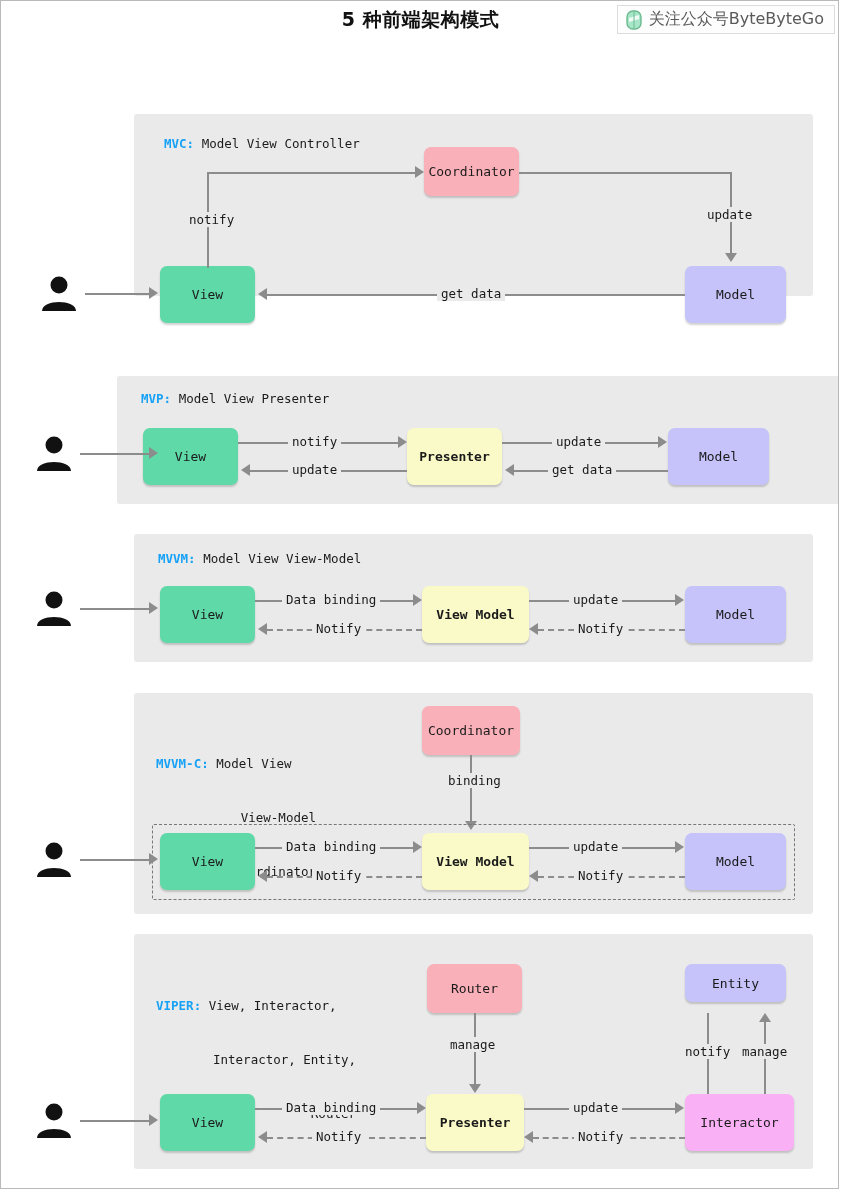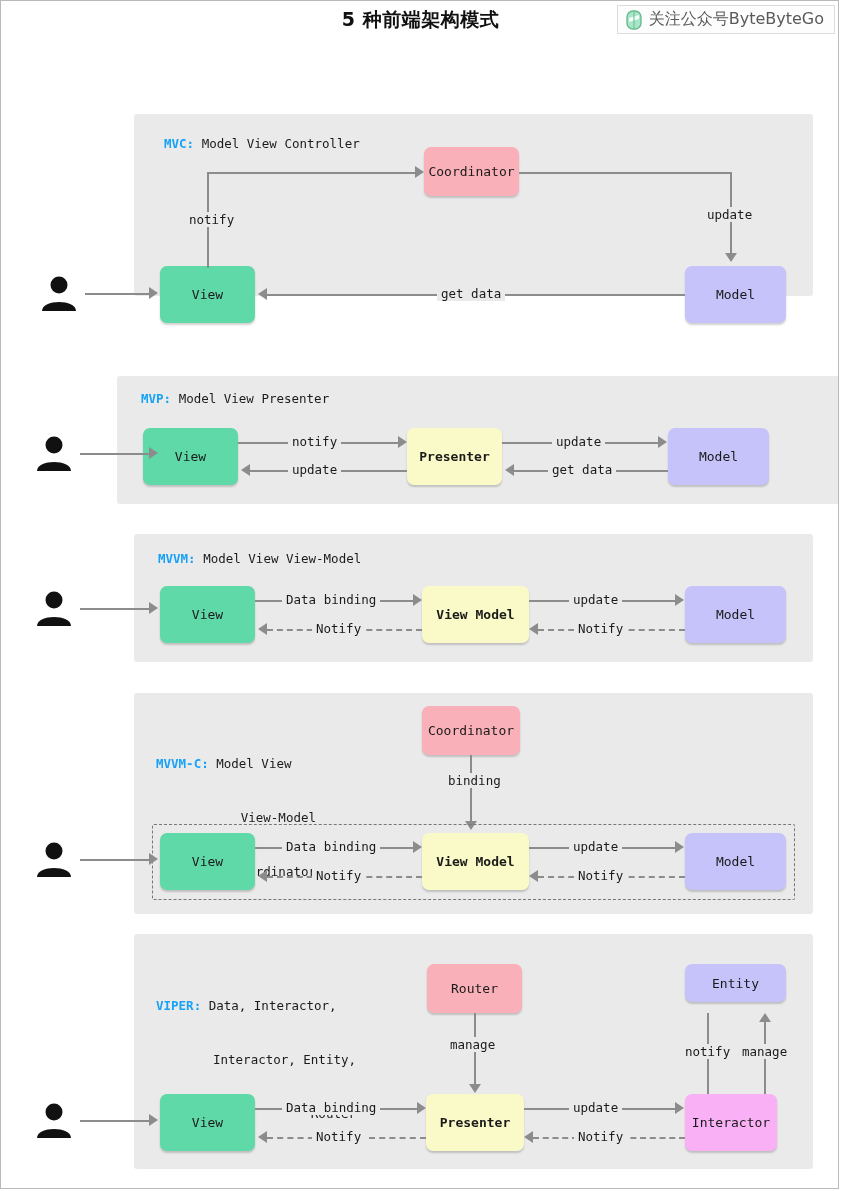--- a/index.html
+++ b/index.html
@@ -349,21 +349,21 @@
 
   <svg class="user-icon" viewBox="0 0 40 40" style="left:33px; top:838px;">
     <circle cx="20" cy="12" r="8.5" fill="#111"></circle>
     <path d="M3 38 C3 26 37 26 37 38 Z" fill="#111"></path>
   </svg>
   <div class="edge h" style="left:79px; top:858px; width:71px;"></div>
   <div class="arrow right" style="left:148px; top:852px;"></div>
 
   <div class="panel" style="left:133px; top:933px; width:679px; height:235px;">
     <div class="panel-label ml" style="left:22px; top:27px; width:200px;">
-      <div class="l1"><span class="tag">VIPER:</span> <span>Data, Interactor,</span></div>
+      <div class="l1"><span class="tag">VIPER:</span> <span>View, Interactor,</span></div>
       <div>Interactor, Entity,</div>
       <div>Router</div>
     </div>
 
     <div class="node n-ctrl" style="left:293px; top:30px; width:95px; height:49px;">
         <span>Router</span>
       </div>
     <div class="node n-model" style="left:551px; top:30px; width:101px; height:38px;">
         <span>Entity</span>
       </div>
@@ -379,21 +379,21 @@
     <div class="edge v" style="left:630px; top:88px; height:85px;"></div>
     <div class="arrow up" style="left:625px; top:79px;"></div>
     <div class="edge-label" style="left:604px; top:110px;">manage</div>
 
     <div class="node n-view" style="left:26px; top:160px; width:95px; height:57px;">
         <span>View</span>
       </div>
     <div class="node n-yellow" style="left:292px; top:160px; width:98px; height:57px;">
         <span>Presenter</span>
       </div>
-    <div class="node n-magenta" style="left:551px; top:160px; width:92px; height:57px;">
+    <div class="node n-magenta" style="left:551px; top:160px; width:109px; height:57px;">
         <span>Interactor</span>
       </div>
 
     <div class="edge h" style="left:121px; top:174px; width:164px;"></div>
     <div class="arrow right" style="left:283px; top:168px;"></div>
     <div class="edge-label" style="left:148px; top:166px;">Data binding</div>
 
     <div class="edge dash-h" style="left:133px; top:203px; width:159px;"></div>
     <div class="arrow left" style="left:124px; top:197px;"></div>
     <div class="edge-label" style="left:178px; top:195px;">Notify</div>

